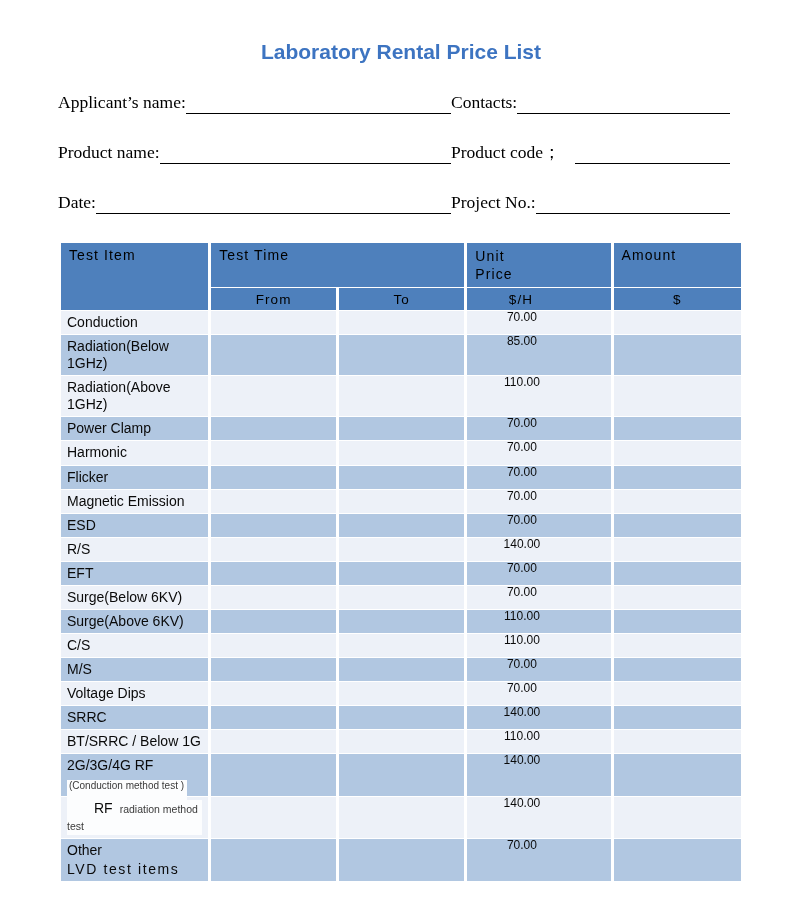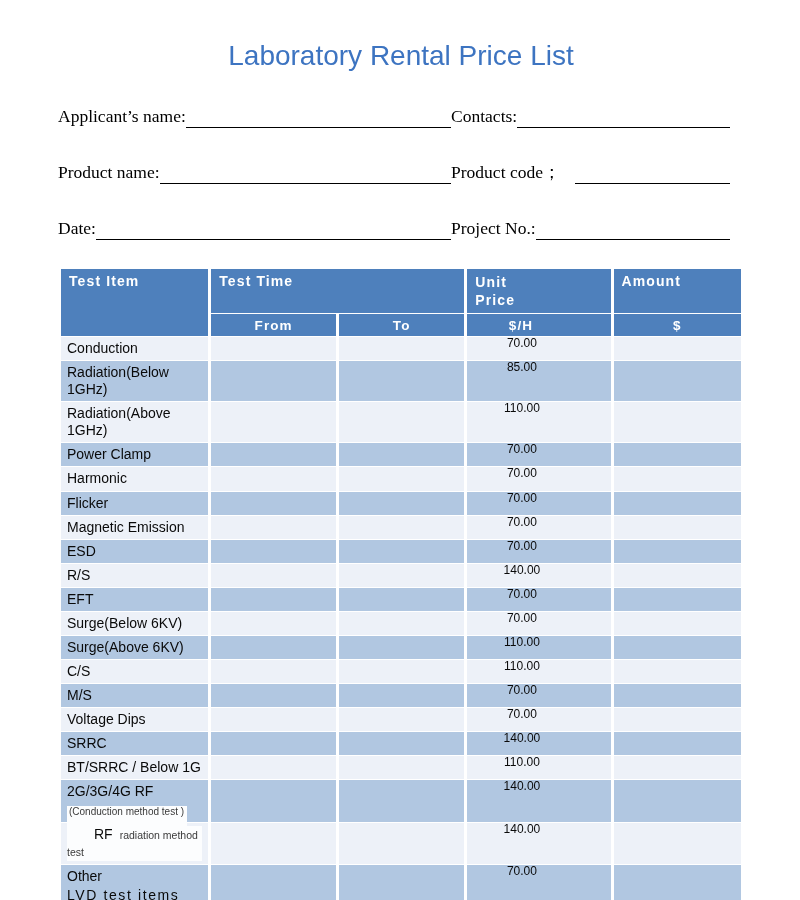--- a/index.html
+++ b/index.html
@@ -6,36 +6,36 @@
     --title-color:#3d74c1;
     --header-bg:#4e80bc;
     --row-light:#edf1f8;
     --row-dark:#b1c7e1;
   }
   *{box-sizing:border-box;}
   html,body{margin:0;padding:0;background:#fff;}
   body{width:800px;height:900px;overflow:hidden;font-family:"Liberation Sans",sans-serif;}
   .page{padding:40px 56px 0 58px;}
 
-  .doc-title{font-size:28px;font-weight:400;color:var(--title-color);
+  .doc-title{font-size:21px;font-weight:700;color:var(--title-color);
     text-align:center;margin:0 0 28px 0;}
 
   .form-area{font-family:"Liberation Serif",serif;font-size:17.5px;color:#000;}
   .form-row{display:flex;margin-bottom:28px;}
-  .field{display:flex;align-items:flex-end;margin-top:6px;}
+  .field{display:flex;align-items:flex-end;}
   .f-left{width:57.3%;}
   .f-right{flex:1;}
   .lbl{white-space:nowrap;line-height:1.25;}
   .uline{flex:1;border-bottom:1.7px solid #000;align-self:stretch;}
   .f-right .uline{margin-right:14px;}
   .uline.gap{margin-left:15px;}
 
   table.price-table{width:100%;border-collapse:collapse;table-layout:fixed;margin-top:23px;}
   th,td{border:solid #fff;border-width:1.5px 3px;}
-  th{background:var(--header-bg);color:#ffffff;font-size:14px;font-weight:700;
+  th{background:var(--header-bg);color:#000000;font-size:14px;font-weight:400;
      letter-spacing:1.1px;text-align:left;padding:4px 8px;vertical-align:top;}
   th.center{text-align:left;}
   th.two-line{white-space:pre-line;line-height:1.3;}
   tr.subhead th{padding:2px 4px;height:23px;text-align:center;font-size:13.5px;vertical-align:middle;}
   tr.subhead th.shift{padding-right:40px;}
 
   td{font-size:14px;padding:3px 6px;color:#0a0a0a;vertical-align:top;line-height:1.22;}
   tbody tr:nth-child(odd) td{background:var(--row-light);}
   tbody tr:nth-child(even) td{background:var(--row-dark);}
   td.price{text-align:center;font-size:12px;line-height:1.1;padding-top:0;padding-right:40px;}

